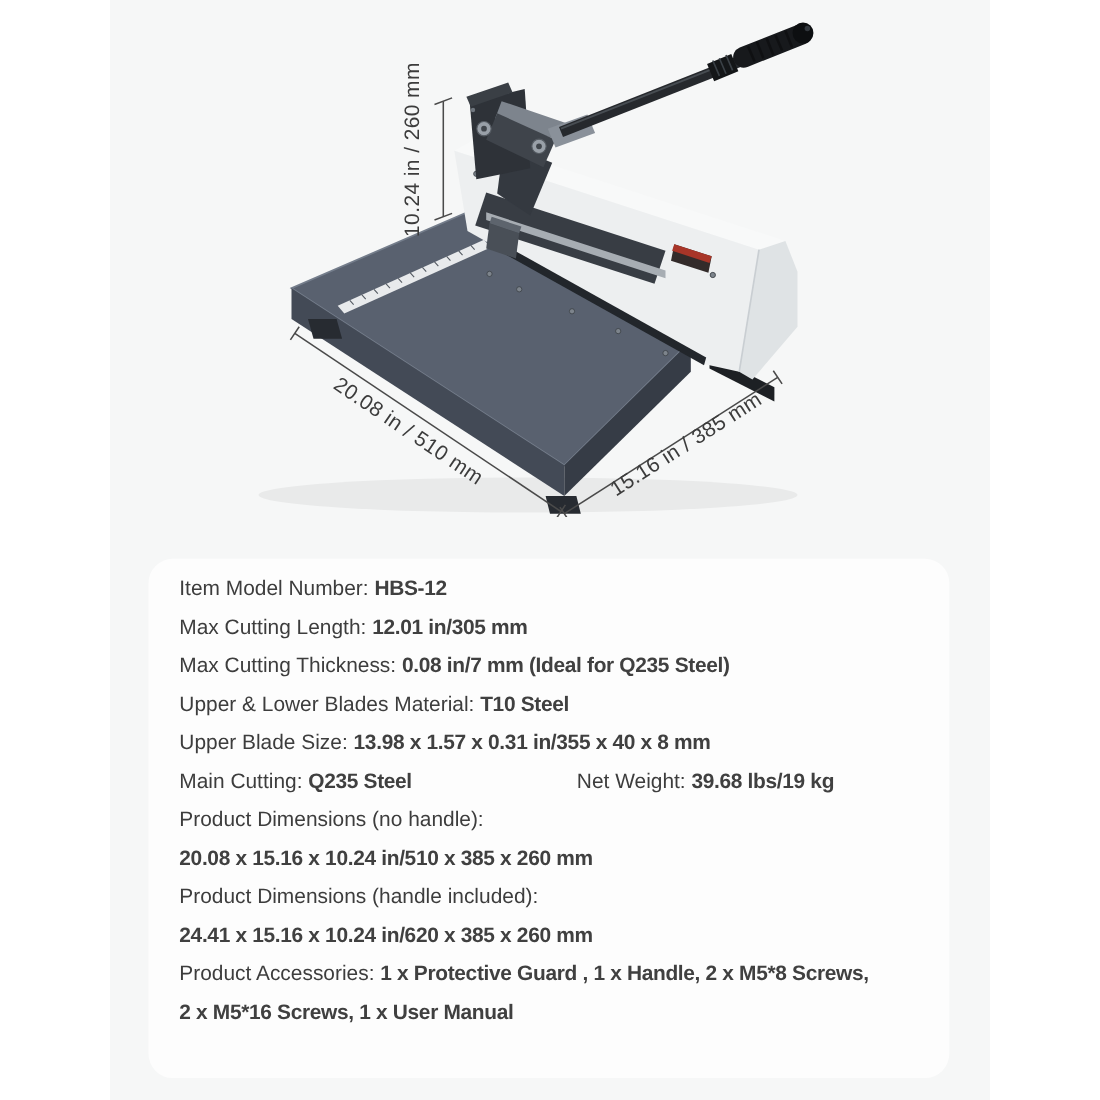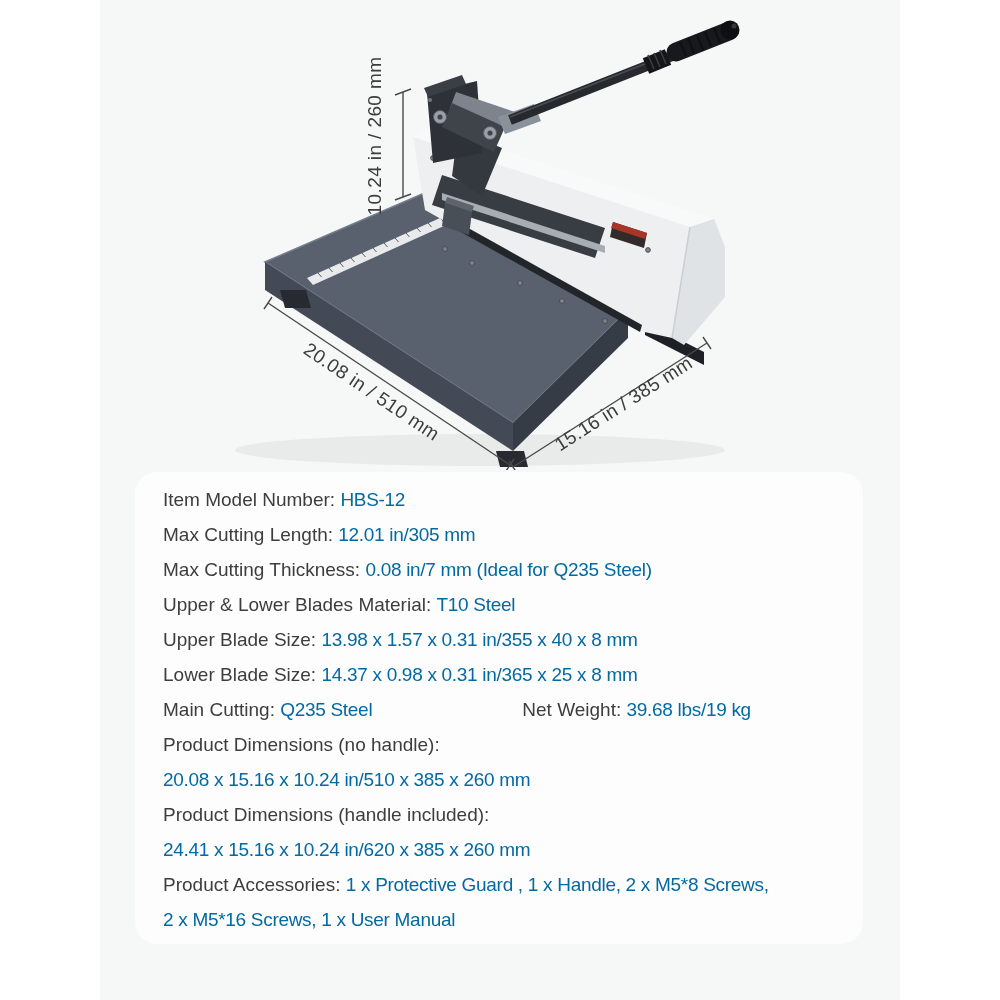--- a/index.html
+++ b/index.html
@@ -6,30 +6,30 @@
   body{
     width:1000px;height:1000px;background:#ffffff;
     font-family:"Liberation Sans",sans-serif;position:relative;overflow:hidden;
   }
   .photo-bg{
     position:absolute;left:100px;top:0;width:800px;height:1000px;
     background:#f6f7f7;
   }
   svg.machine{position:absolute;left:100px;top:0;}
   .spec-panel{
-    position:absolute;left:135px;top:472px;width:728px;height:472px;
+    position:absolute;left:135px;top:508px;width:728px;height:472px;
     background:#fdfdfd;border-radius:22px;box-sizing:border-box;
     padding:10px 20px 0 28px;
   }
   .spec-line{
     height:35px;display:flex;align-items:center;
     font-size:19px;color:#3d3d3d;white-space:pre;
   }
   .spec-line .lbl{color:#3d3d3d;font-weight:400;}
-  .spec-line .val{color:#0369a1;font-weight:400;letter-spacing:-0.3px;}
+  .spec-line .val{color:#404040;font-weight:700;letter-spacing:-0.3px;}
   .spec-line .gap{display:inline-block;width:150px;}
   .dim-text{
     font-size:19px;fill:#3c3c3c;letter-spacing:0.4px;
     font-family:"Liberation Sans",sans-serif;
   }
 </style>
 </head>
 <body>
 
 <div class="photo-bg"></div>
@@ -134,21 +134,20 @@
   <text class="dim-text" text-anchor="middle" transform="translate(527,409) rotate(-32.5)">15.16 in / 385 mm</text>
 </svg>
 
 <div class="spec-panel">
   <div id="spec-list">
       <div class="spec-line"><span class="lbl">Item Model Number: </span><span class="val">HBS-12</span></div>
       <div class="spec-line"><span class="lbl">Max Cutting Length: </span><span class="val">12.01 in/305 mm</span></div>
       <div class="spec-line"><span class="lbl">Max Cutting Thickness: </span><span class="val">0.08 in/7 mm (Ideal for Q235 Steel)</span></div>
       <div class="spec-line"><span class="lbl">Upper &amp; Lower Blades Material: </span><span class="val">T10 Steel</span></div>
       <div class="spec-line"><span class="lbl">Upper Blade Size: </span><span class="val">13.98 x 1.57 x 0.31 in/355 x 40 x 8 mm</span></div>
-      <div class="spec-line"><span class="lbl">Lower Blade Size: </span><span class="val">14.37 x 0.98 x 0.31 in/365 x 25 x 8 mm</span></div>
       <div class="spec-line"><span class="lbl">Main Cutting: </span><span class="val">Q235 Steel</span><span class="gap"></span><span class="lbl">Net Weight: </span><span class="val">39.68 lbs/19 kg</span></div>
       <div class="spec-line"><span class="lbl">Product Dimensions (no handle):</span></div>
       <div class="spec-line"><span class="val">20.08 x 15.16 x 10.24 in/510 x 385 x 260 mm</span></div>
       <div class="spec-line"><span class="lbl">Product Dimensions (handle included):</span></div>
       <div class="spec-line"><span class="val">24.41 x 15.16 x 10.24 in/620 x 385 x 260 mm</span></div>
       <div class="spec-line"><span class="lbl">Product Accessories: </span><span class="val">1 x Protective Guard , 1 x Handle, 2 x M5*8 Screws,</span></div>
       <div class="spec-line"><span class="val">2 x M5*16 Screws, 1 x User Manual</span></div>
     </div>
 </div>
 

